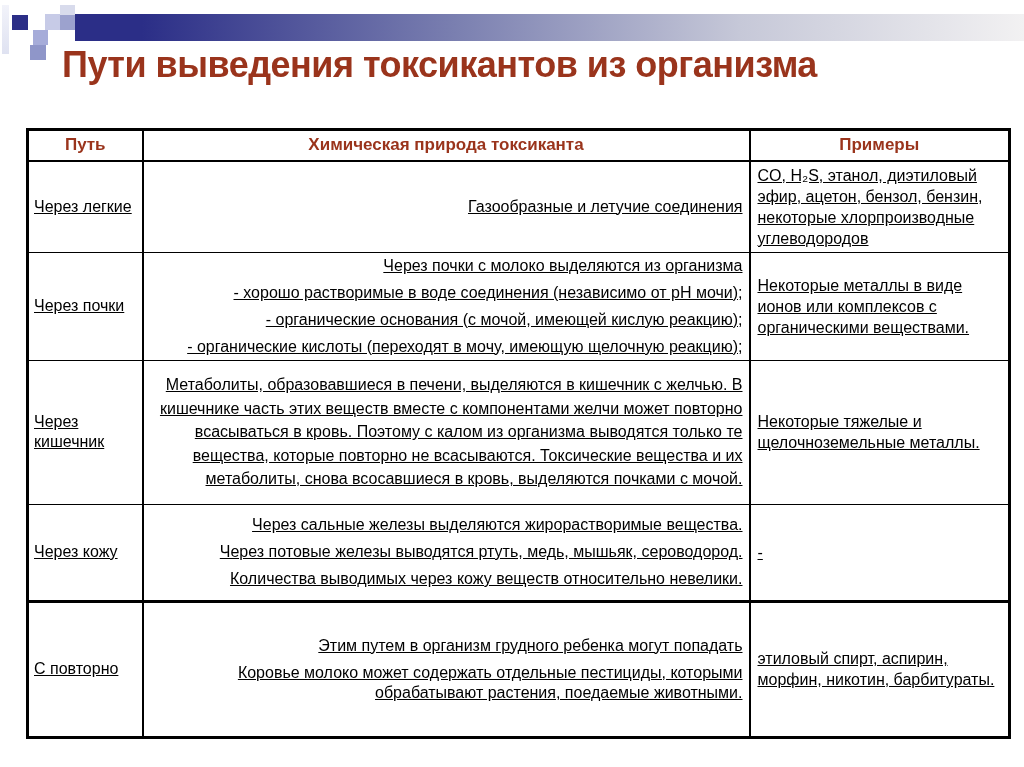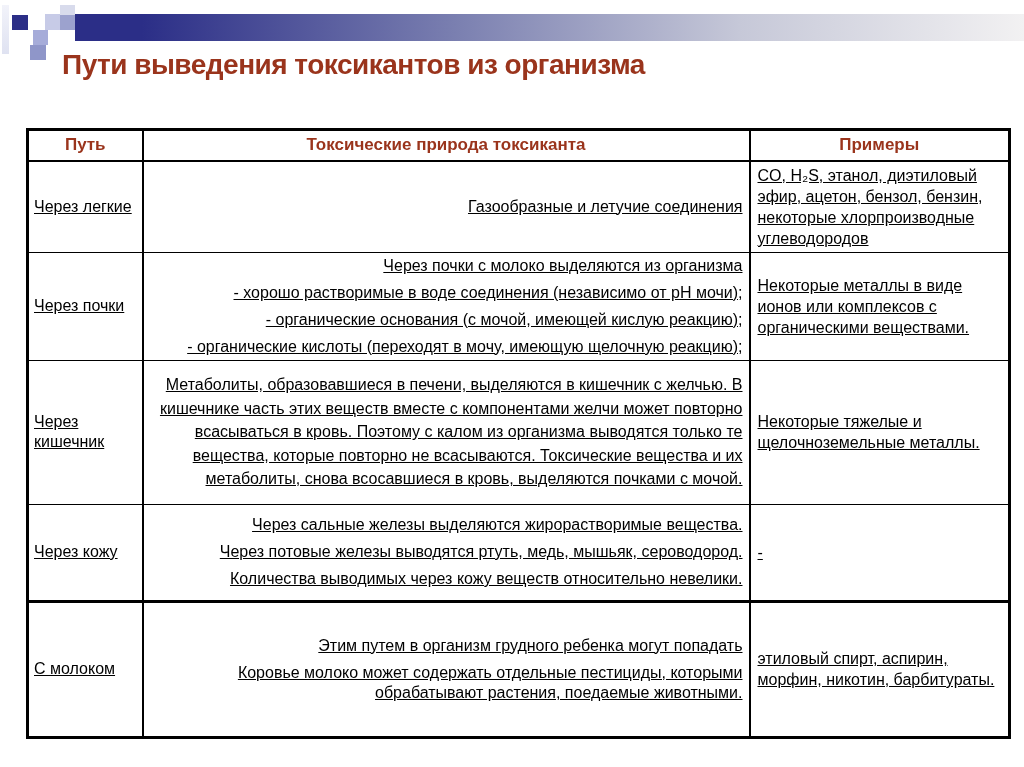--- a/index.html
+++ b/index.html
@@ -22,21 +22,21 @@
   .sq-blue-low  { left: 30px; top: 45px; width: 16px; height: 15px; background: #8F96C9; }
   .title-bar {
     left: 75px; top: 14px; width: 949px; height: 27px;
     background: linear-gradient(90deg, #2B2E87 0%, #2B2E87 7%, #7A7FB0 40%, #C6C8D8 70%, #F2F1F2 100%);
   }
 
   
   .slide-title {
     position: absolute;
     left: 62px; top: 44px;
-    font-size: 28px;
+    font-size: 36px;
     font-weight: bold;
     line-height: 42px;
     color: #9A341C;
     letter-spacing: -0.5px;
     white-space: nowrap;
   }
 
   
   .tbl-wrap { position: absolute; left: 26px; top: 128px; width: 952px; }
   table {
@@ -97,21 +97,21 @@
 <div class="tbl-wrap">
   <table>
     <colgroup>
       <col class="c1">
         <col class="c2">
         <col class="c3">
     </colgroup>
     <thead>
       <tr class="hdr-row">
         <th class="h-path">Путь</th>
-        <th class="h-nature">Токсические природа токсиканта</th>
+        <th class="h-nature">Химическая природа токсиканта</th>
         <th class="h-examples">Примеры</th>
       </tr>
     </thead>
     <tbody>
       <tr class="row-lungs">
         <td class="cell-path">
             <p>Через легкие</p>
           </td>
         <td class="cell-nature">
             <p>Газообразные и летучие соединения</p>
@@ -153,21 +153,21 @@
           <p>Через сальные железы выделяются жирорастворимые вещества.</p>
           <p>Через потовые железы выводятся ртуть, медь, мышьяк, сероводород.</p>
           <p>Количества выводимых через кожу веществ относительно невелики.</p>
         </td>
         <td class="cell-examples">
             <p>-</p>
           </td>
       </tr>
       <tr class="row-milk">
         <td class="cell-path">
-            <p>С молоком</p>
+            <p>С повторно</p>
           </td>
         <td class="cell-nature">
           <p>Этим путем  в организм грудного ребенка могут попадать</p>
           <p>Коровье молоко может содержать отдельные пестициды, которыми обрабатывают растения, поедаемые животными.</p>
         </td>
         <td class="cell-examples">
             <p>этиловый спирт, аспирин, морфин, никотин, барбитураты.</p>
           </td>
       </tr>
     </tbody>

